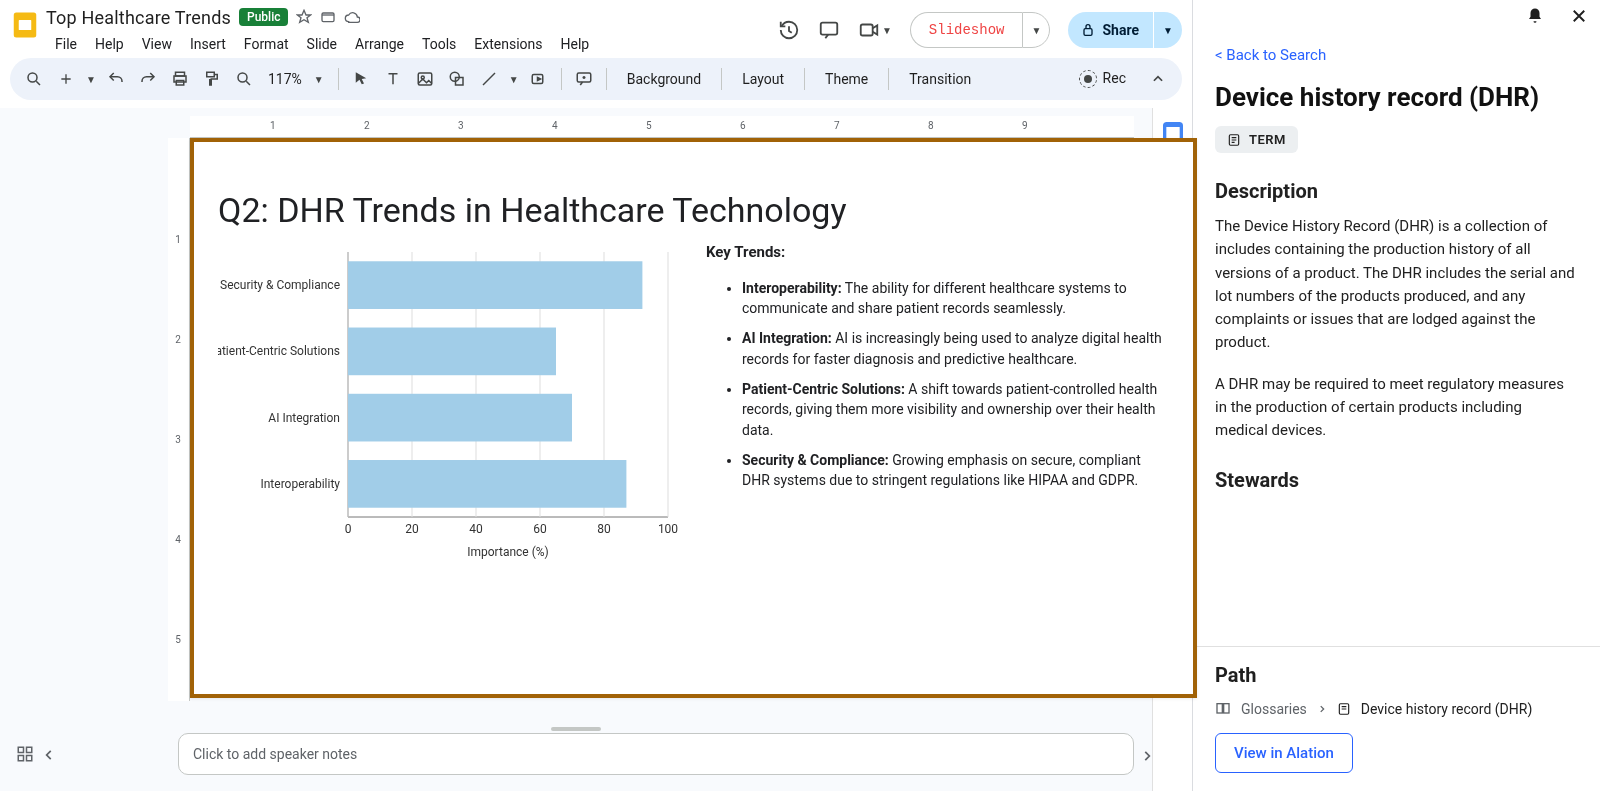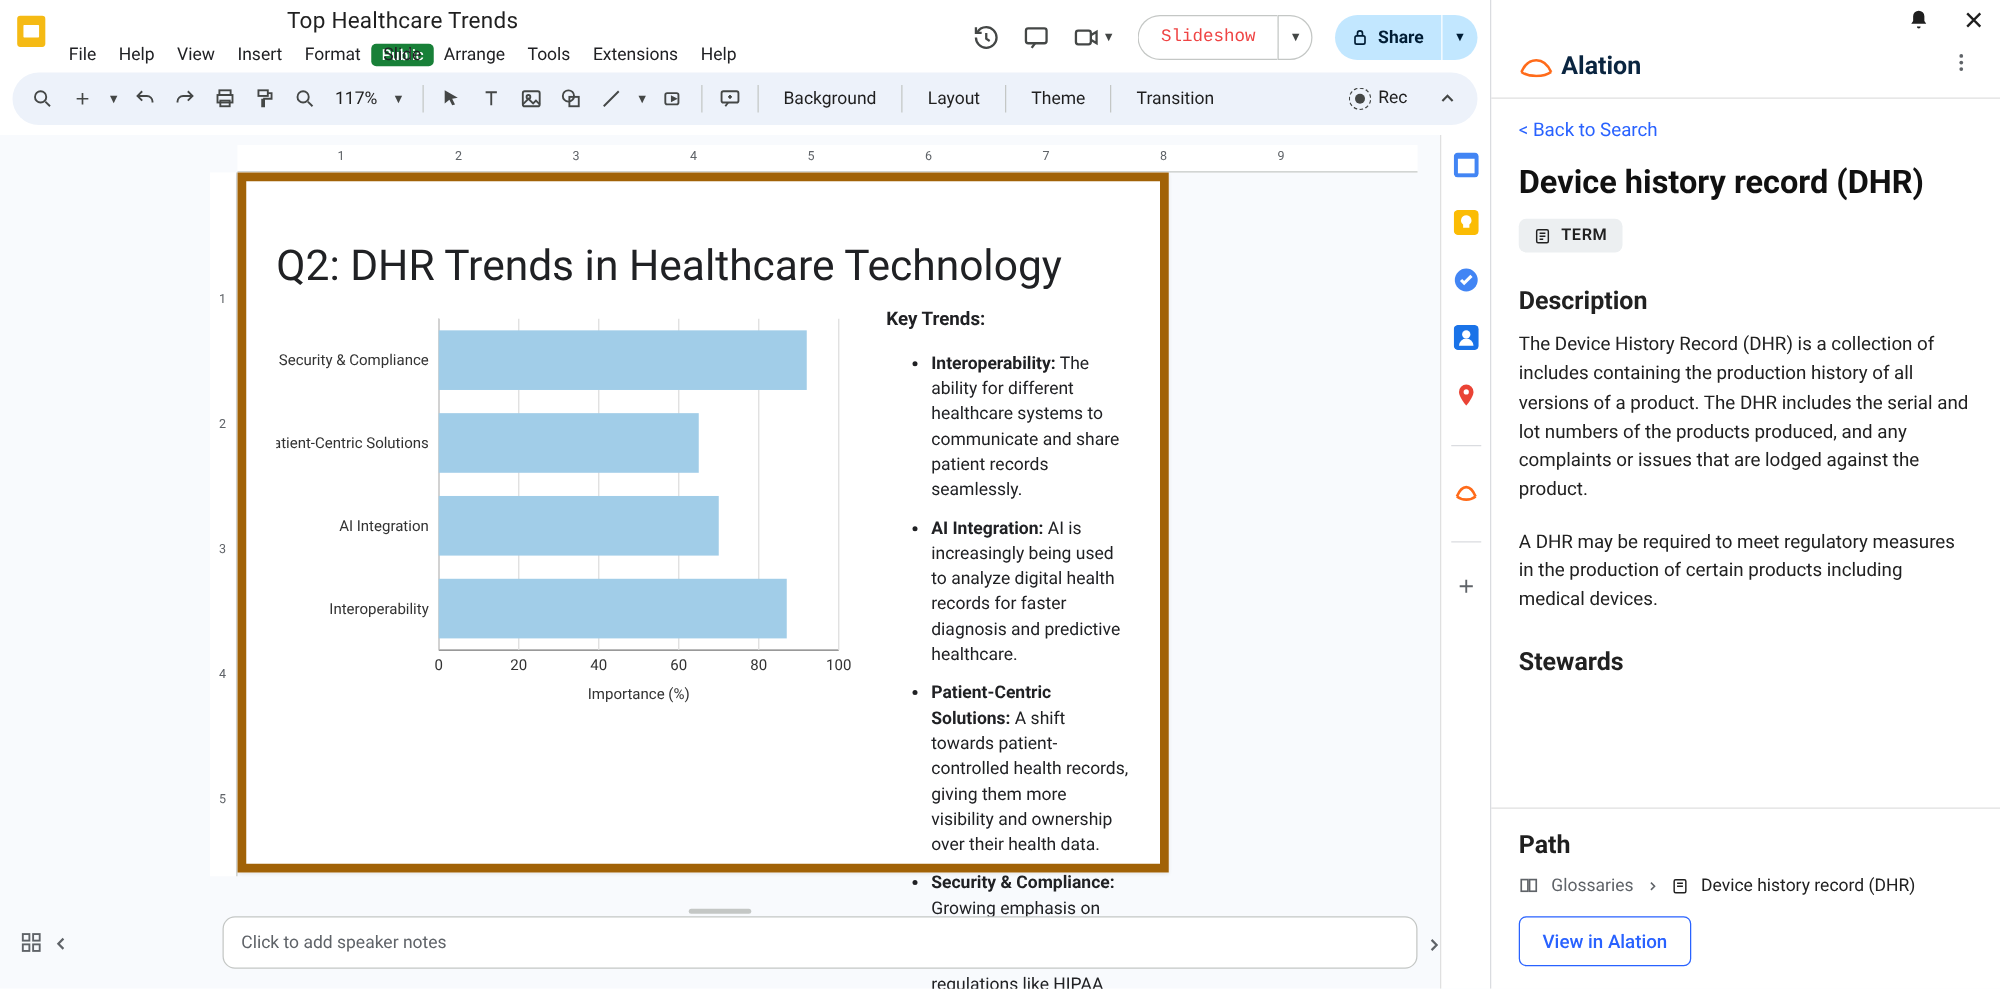--- a/index.html
+++ b/index.html
@@ -1,21 +1,21 @@
 <!DOCTYPE html>
 <html><head>
 <meta charset="utf-8">
 <style>
 * { margin:0; padding:0; box-sizing:border-box; font-family:"Google Sans",Roboto,Arial,sans-serif; }
 body { background:#fff; width:1600px; height:791px; overflow:hidden; display:flex; color:#1f1f1f; }
 .app-left { flex:1; display:flex; flex-direction:column; min-width:0; }
 .title-bar { display:flex; align-items:flex-start; padding:6px 10px 0 10px; height:58px; }
 .title-bar .logo { width:30px; height:30px; margin-top:4px; margin-right:6px; }
 .doc-info { display:flex; flex-direction:column; }
-.doc-title-row { display:flex; align-items:center; gap:8px; height:22px;flex-direction:column; }
+.doc-title-row { display:flex; align-items:center; gap:8px; height:22px; }
 .doc-title { font-size:18px; color:#1f1f1f; letter-spacing:.2px; }
 .badge-public { background:#188038; color:#fff; font-size:12px; font-weight:500; padding:2px 8px; border-radius:4px; }
 .title-icon { width:16px; height:16px; color:#5f6368; display:flex; align-items:center; justify-content:center; }
 .menu-row { display:flex; gap:0; margin-top:2px; }
 .menu-row span { font-size:14px; color:#202124; padding:6px 9px; cursor:pointer; }
 .title-right { margin-left:auto; display:flex; align-items:center; gap:18px; margin-top:6px; }
 .tr-icon { width:22px; height:22px; color:#444746; }
 .video-btn { display:flex; align-items:center; gap:2px; color:#444746; }
 .slideshow-btn { border:1px solid #c4c7c5; background:#fff; border-radius:18px 0 0 18px; border-right:none; height:36px; padding:0 18px; font-size:14px; color:#ef4444; display:flex; align-items:center;font-family:Liberation Mono, monospace; }
 .slideshow-drop { border:1px solid #c4c7c5; background:#fff; border-radius:0 18px 18px 0; height:36px; width:28px; display:flex; align-items:center; justify-content:center; }
@@ -34,21 +34,21 @@
 .rec-dot { width:8px; height:8px; background:#444746; border-radius:50%; }
 .collapse { margin-left:14px; }
 .canvas-area { flex:1; display:flex; position:relative; background:#f8fafd; min-height:0;}
 .right-rail { width:40px; background:#fff; display:flex; flex-direction:column; align-items:center; gap:22px; padding-top:14px; border-left:1px solid #e0e0e0;}
 .rail-icon { width:20px; height:20px; border-radius:3px; }
 .canvas-scroll { flex:1; position:relative; }
 .ruler-v { position:absolute; left:168px; top:30px; bottom:90px; width:22px; border-right:1px solid #c4c7c5; background:#fff; font-size:10px; color:#5f6368; }
 .ruler-v .tick { position:absolute; left:4px; width:12px; text-align:center; }
 .ruler-h { position:absolute; left:190px; right:18px; top:8px; height:22px; border-bottom:1px solid #c4c7c5; background:#fff; font-size:10px; color:#5f6368; }
 .ruler-h .tick { position:absolute; top:4px; }
-.slide-page { position:absolute; left:190px; top:30px; width:745px; height:560px; background:#fff; border:7px solid #a16207; box-shadow:0 1px 3px rgba(0,0,0,.08); }
+.slide-page { position:absolute; left:190px; top:30px; width:1007px; height:560px; background:#fff; border:4px solid #a16207; box-shadow:0 1px 3px rgba(0,0,0,.08); }
 .slide-title { font-size:34px; color:#202124; padding:48px 24px 12px 24px; }
 .slide-body { display:flex; padding:0 24px; gap:28px; }
 .chart-box { width:460px; }
 .trends-box { flex:1; font-size:14px; color:#202124; line-height:1.45; }
 .trends-box h3 { font-size:15px; font-weight:700; margin-bottom:14px; }
 .trends-box ul { list-style:disc; padding-left:36px; }
 .trends-box li { margin-bottom:10px; }
 .trends-box strong { font-weight:700; }
 svg.chart { width:460px; height:320px; }
 .notes-bar { position:absolute; bottom:16px; left:178px; right:18px; height:42px; border:1px solid #c4c7c5; border-radius:10px; background:#fff; display:flex; align-items:center; padding:0 14px; color:#5f6368; font-size:14px; }
@@ -386,34 +386,20 @@
 
 <div class="side-panel">
   <div class="sp-head">
     <span><svg width="18" height="18" viewBox="0 0 24 24" fill="#1f1f1f">
           <path d="M12 2a6 6 0 00-6 6v5l-2 3h16l-2-3V8a6 6 0 00-6-6zM10 19a2 2 0 004 0"></path>
         </svg></span>
     <span><svg width="18" height="18" viewBox="0 0 24 24" stroke="#1f1f1f" stroke-width="2.5">
           <path d="M5 5l14 14M19 5L5 19"></path>
         </svg></span>
   </div>
-  <div class="sp-brand">
-    <span class="brand-mark">
-      <svg viewBox="0 0 40 28" fill="none" stroke="#ff6b1a" stroke-width="3">
-          <path d="M3 22c8-18 26-18 34 0"></path>
-          <path d="M3 22c8 6 26 6 34 0"></path>
-        </svg>
-      <span class="brand-name">Alation</span>
-    </span>
-    <span class="kebab"><svg width="18" height="18" viewBox="0 0 24 24" fill="#5f6368">
-          <circle cx="12" cy="5" r="2"></circle>
-          <circle cx="12" cy="12" r="2"></circle>
-          <circle cx="12" cy="19" r="2"></circle>
-        </svg></span>
-  </div>
   <div class="sp-body">
     <a class="back-link">&lt; Back to Search</a>
     <div class="term-title">Device history record (DHR)</div>
     <span class="term-chip">
       <svg width="14" height="14" viewBox="0 0 24 24" fill="none" stroke="#212121" stroke-width="2">
           <rect x="4" y="3" width="16" height="18" rx="2"></rect>
           <path d="M8 8h8M8 12h8M8 16h5"></path>
         </svg>
       <span>TERM</span>
     </span>

